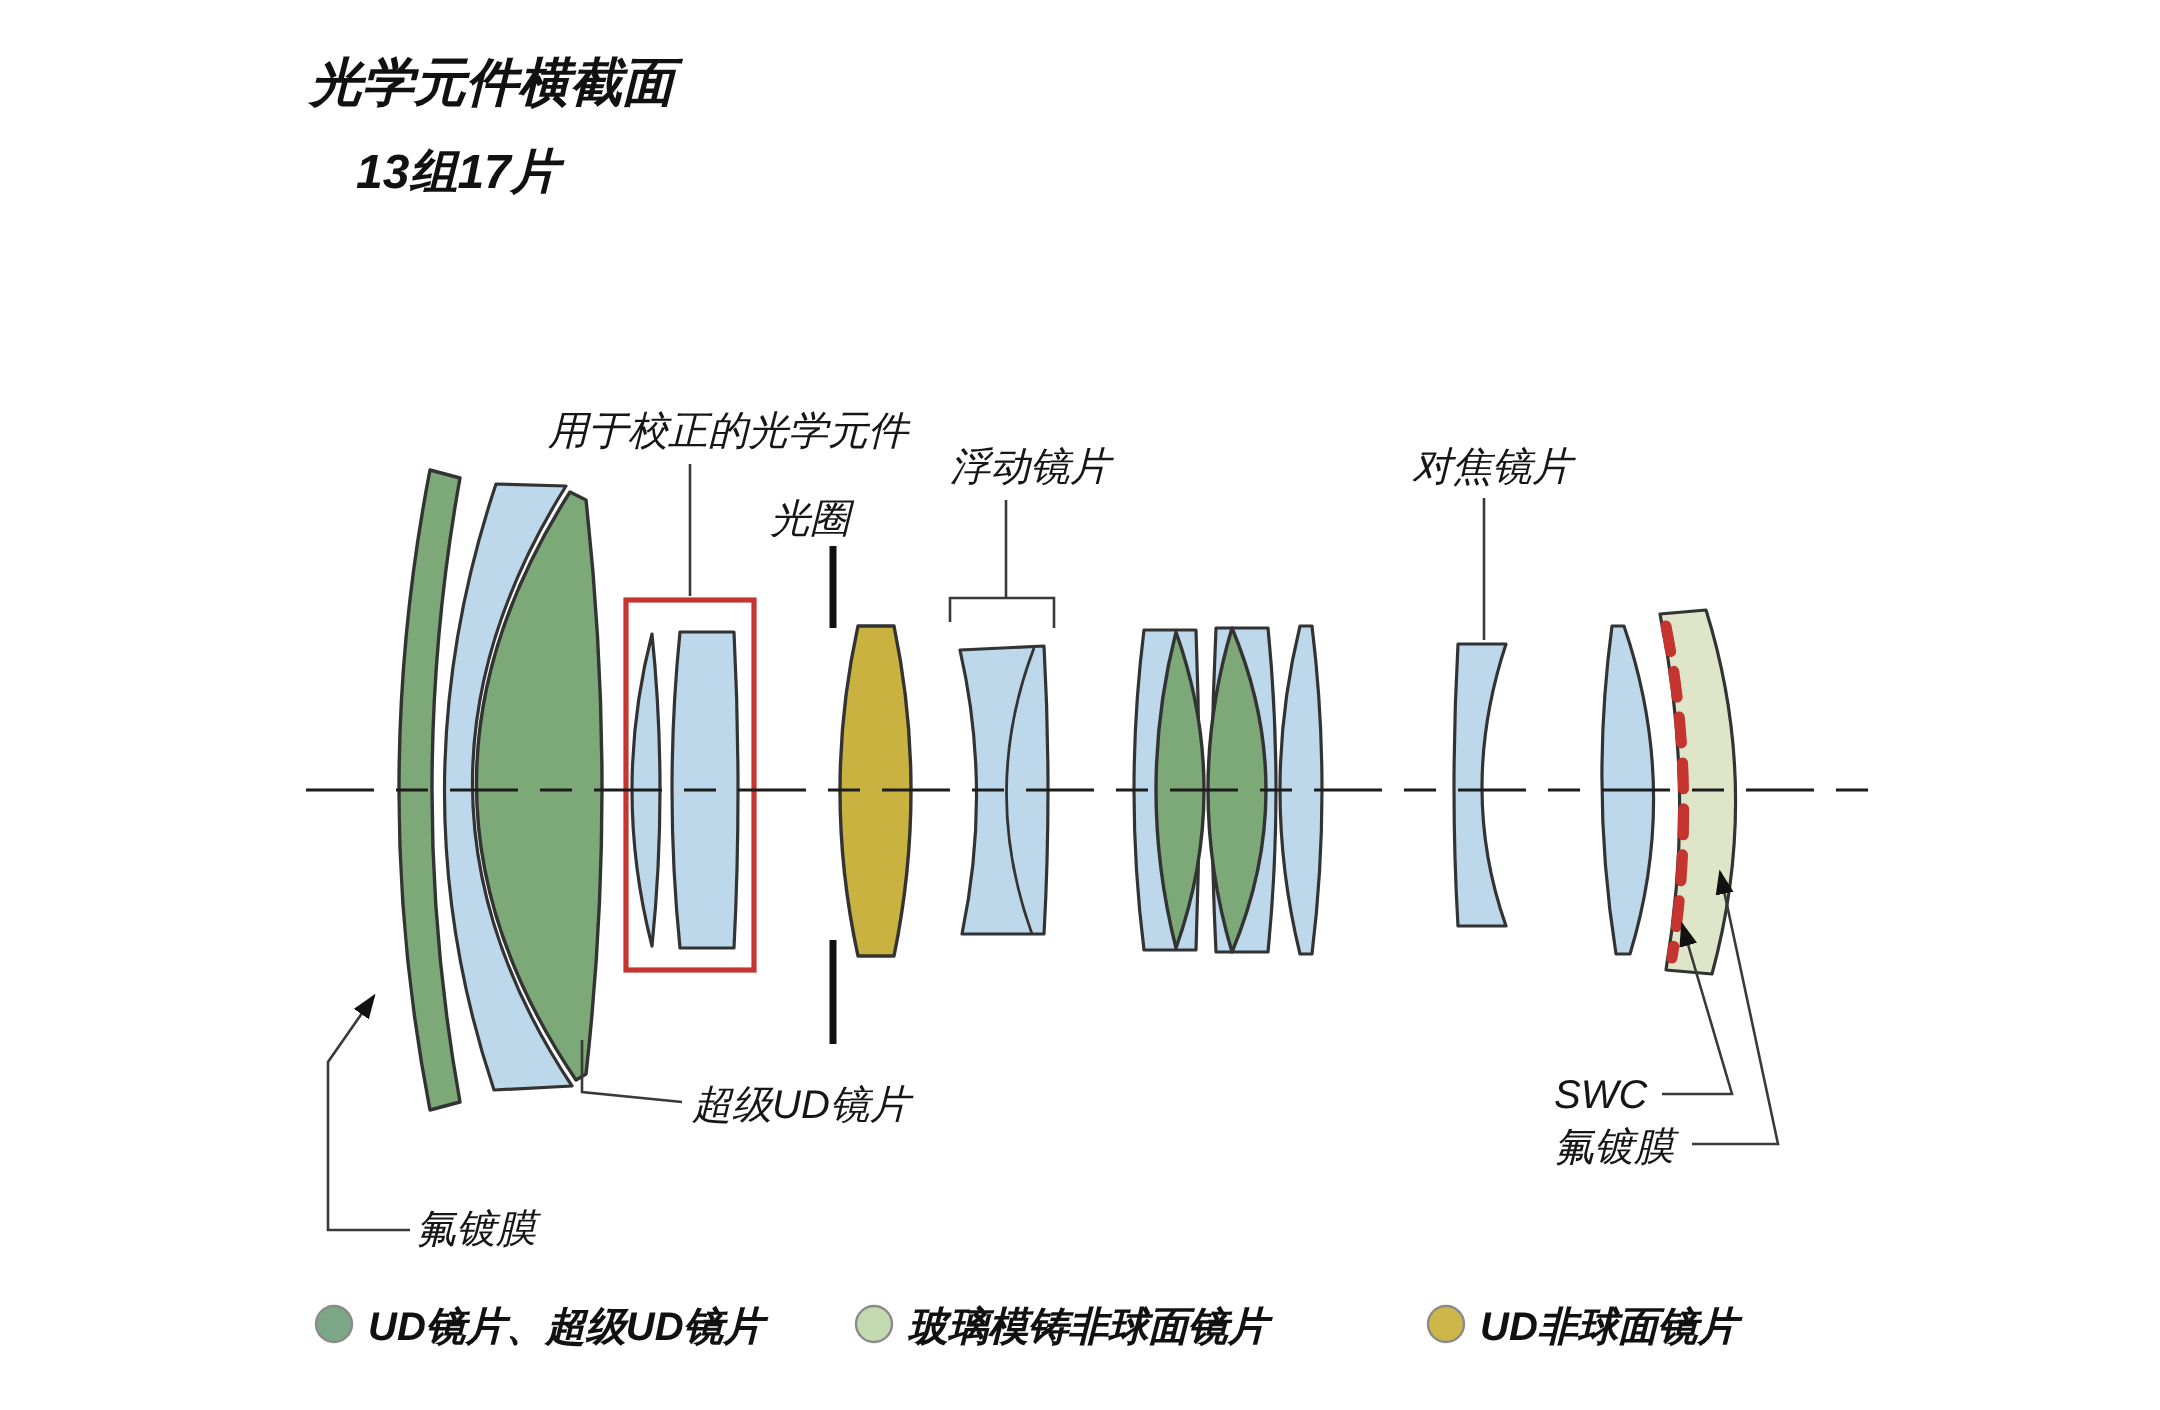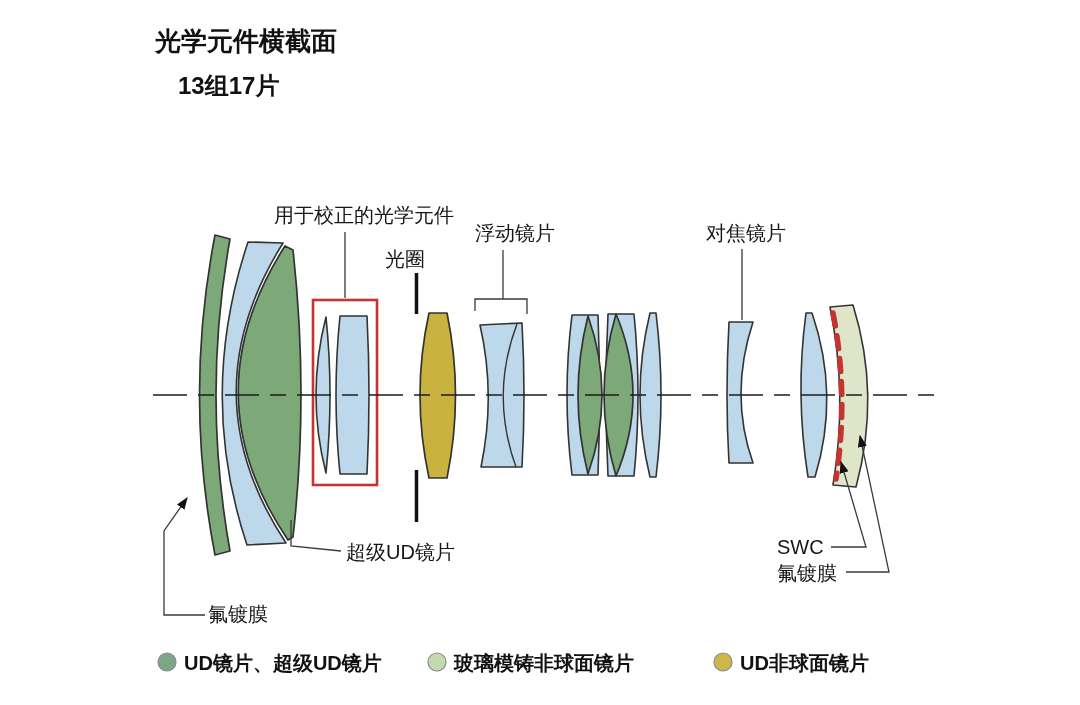--- a/index.html
+++ b/index.html
@@ -1,17 +1,17 @@
 <!DOCTYPE html>
 <html style="--color-green: #7DA878; --color-blue: #BDD8EA; --color-yellow: #C9B23F; --color-pale_green: #DEE5C8; --color-red: #C5342F; --color-outline: #333333; --color-line: #3a3a3a; --color-text: #111111;"><head>
 <meta charset="utf-8">
 <style>
   html,body{margin:0;padding:0;background:#ffffff;}
   body{font-family:"Liberation Sans","DejaVu Sans",sans-serif;color:var(--color-text,#111);}
-  .stage{position:relative;width:1080px;height:705px;background:#fff;overflow:hidden;}
+  .stage{position:relative;width:1080px;height:705px;background:#fff;overflow:hidden;font-style:italic;}
   svg{display:block;}
   .lens-green{fill:var(--color-green);stroke:var(--color-outline);stroke-width:1.7;stroke-linejoin:round;}
   .lens-blue{fill:var(--color-blue);stroke:var(--color-outline);stroke-width:1.6;stroke-linejoin:round;}
   .lens-yellow{fill:var(--color-yellow);stroke:var(--color-outline);stroke-width:1.7;stroke-linejoin:round;}
   .lens-pale{fill:var(--color-pale_green);stroke:var(--color-outline);stroke-width:1.6;stroke-linejoin:round;}
   .cement{fill:none;stroke:var(--color-outline);stroke-width:1.4;}
   .axis{stroke:#1c1c1c;stroke-width:1.6;stroke-dasharray:34 11 16 11;fill:none;}
   .pointer{stroke:var(--color-line);stroke-width:1.3;fill:none;}
   .red-box{fill:none;stroke:var(--color-red);stroke-width:2.6;}
   .swc-dash{fill:none;stroke:var(--color-red);stroke-width:5.5;stroke-dasharray:13 10;stroke-linecap:round;}

